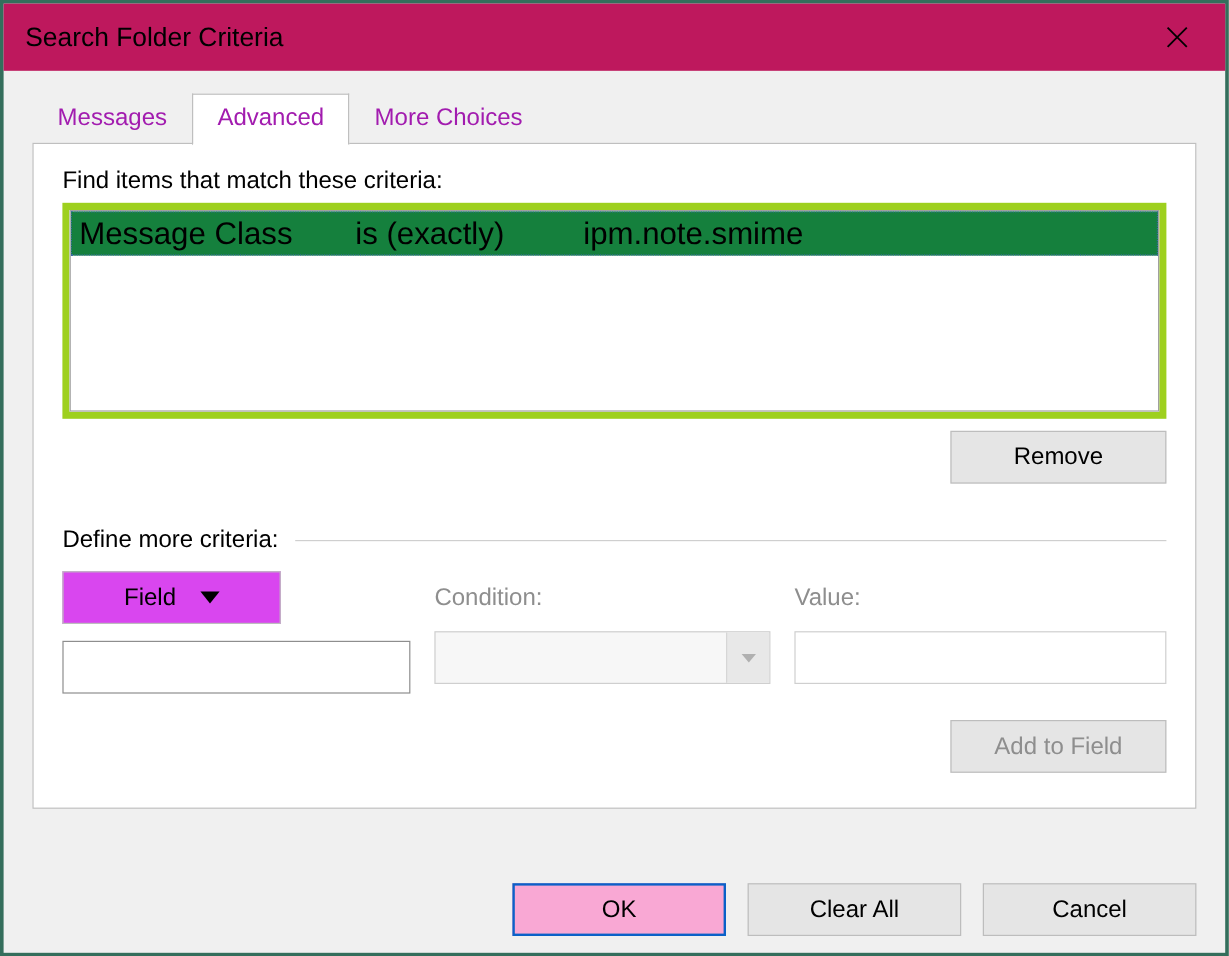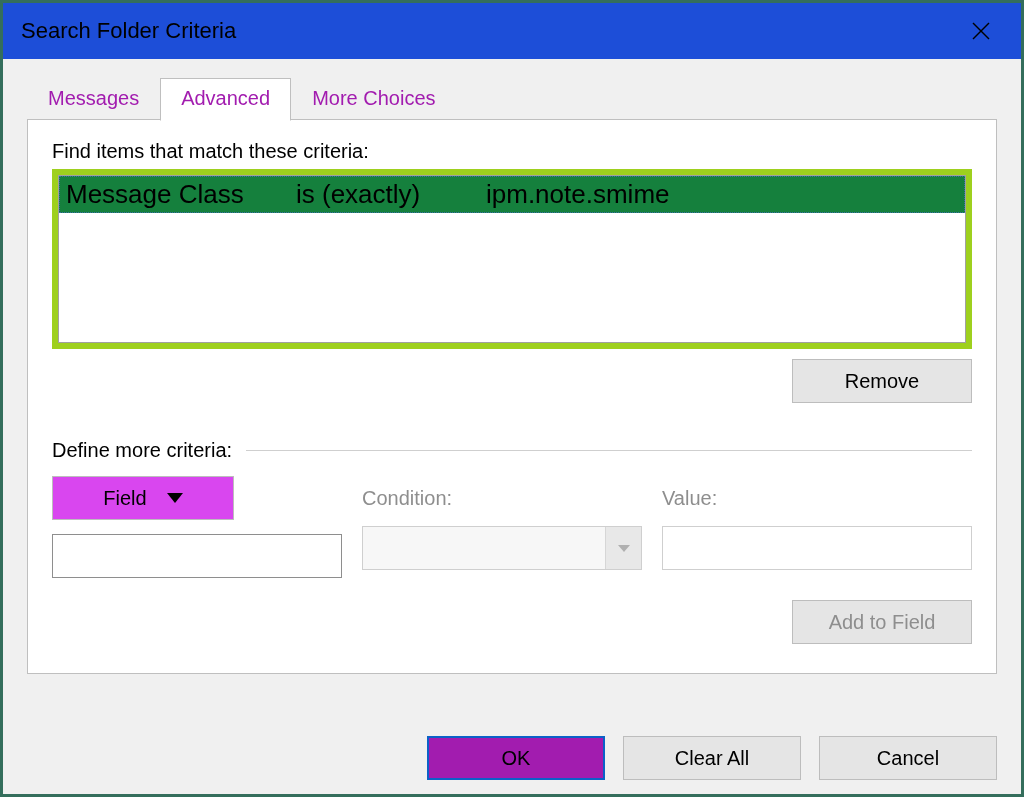--- a/index.html
+++ b/index.html
@@ -17,21 +17,21 @@
     width: 1024px;
     height: 797px;
     border: 3px solid #346e5c;
     background: #f0f0f0;
     position: relative;
   }
   .titlebar {
     display: flex;
     align-items: center;
     justify-content: space-between;
-    background: #1d4ed8;
+    background: #be185d;
     padding: 0 18px;
     height: 56px;
   }
   .titlebar .title {
     font-size: 22px;
     color: #000;
   }
   .close-x {
     width: 44px;
     height: 44px;
@@ -226,21 +226,21 @@
     right: 24px;
     display: flex;
     gap: 18px;
   }
   .footer .btn {
     width: 178px;
     height: 44px;
     display:flex;align-items:center;justify-content:center;
   }
   .btn-ok {
-    background: #a21caf;
+    background: #f9a8d4;
     border: 2px solid #0b61c8;
   }
 </style>
 </head>
 <body>
 
 <div class="outer-border">
 
   <div class="titlebar">
     <div class="title">Search Folder Criteria</div>

